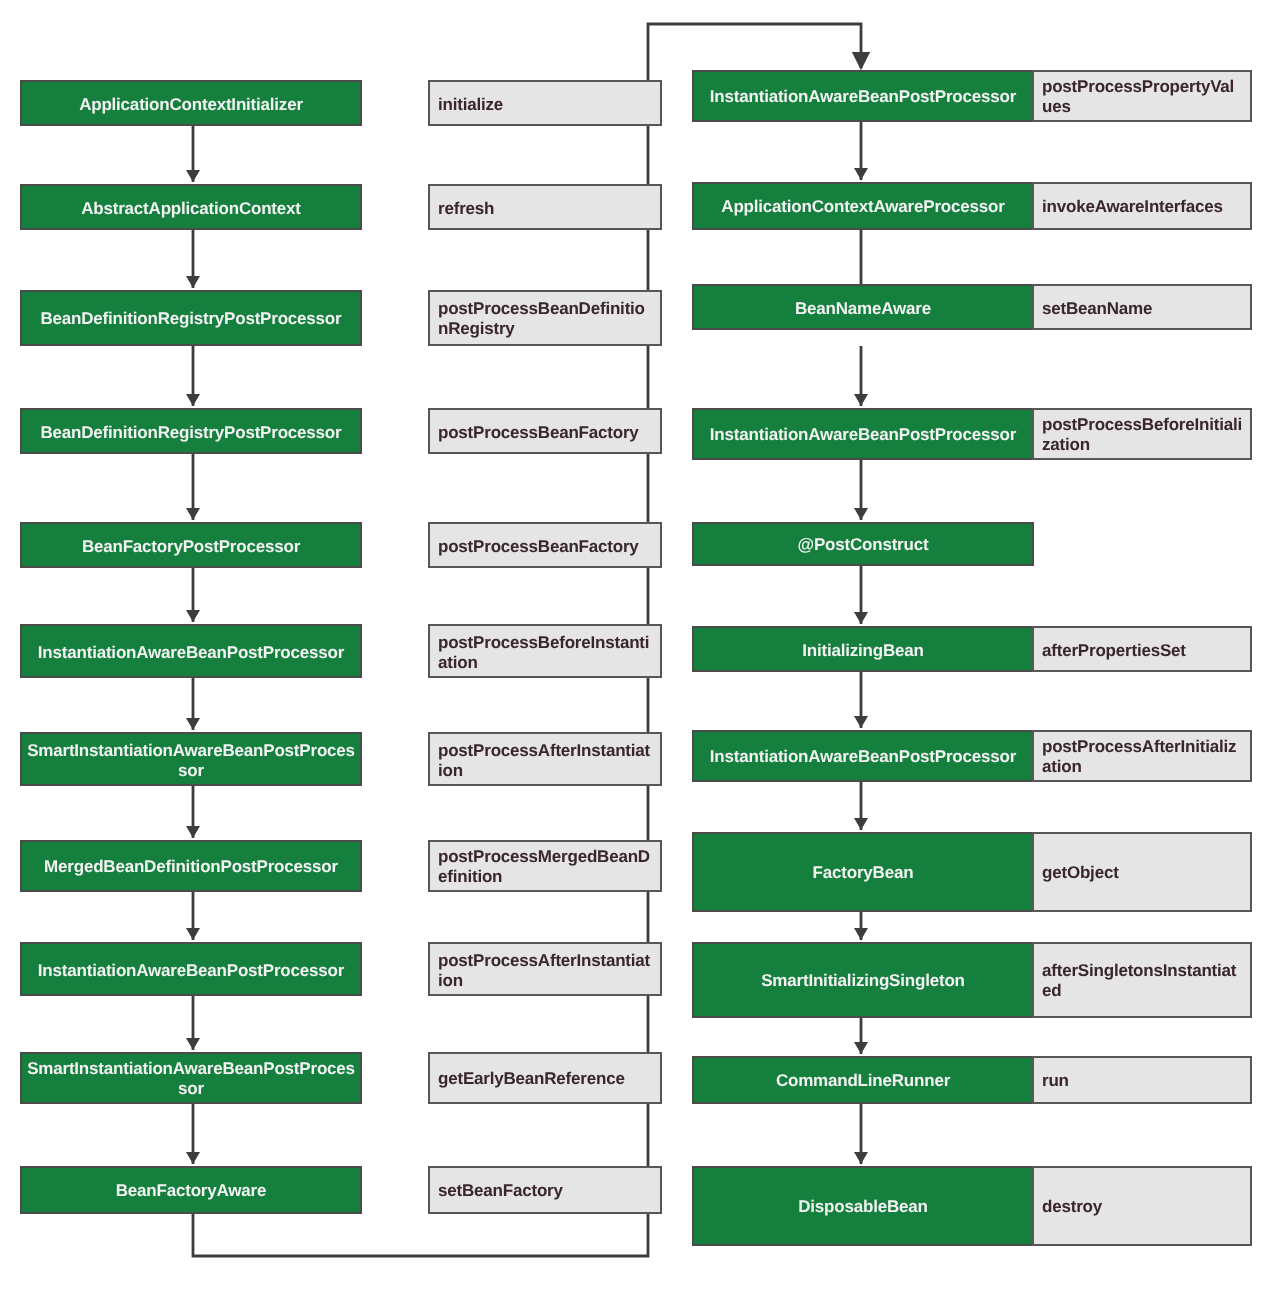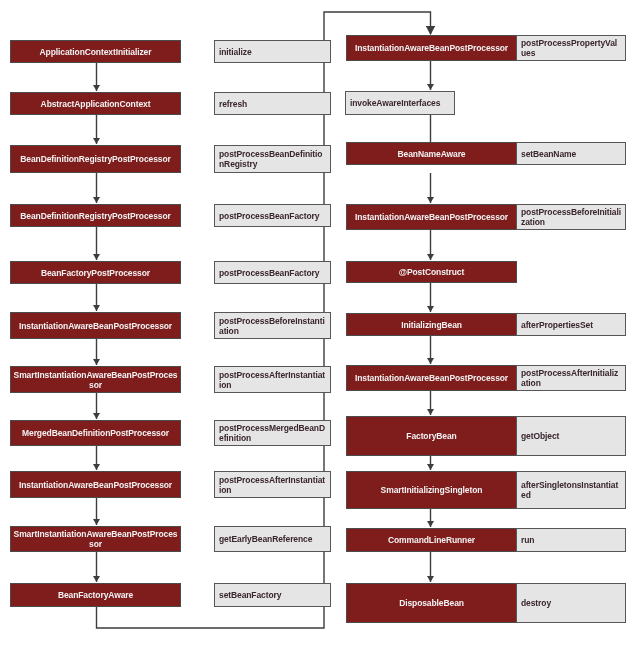--- a/index.html
+++ b/index.html
@@ -9,21 +9,21 @@
   }
   .connector-layer{position:absolute;left:0;top:0;width:640px;height:649px;z-index:0;}
   .node{
     position:absolute;display:flex;z-index:1;
     font-size:8.5px;font-weight:bold;line-height:10px;letter-spacing:-0.1px;
   }
   .node.left{left:10px;}
   .node.right{left:346px;}
   .class-box{
     width:171px;box-sizing:border-box;
-    background:#7f1d1d;border:1px solid #4b4b4b;color:#f2f2f2;
+    background:#15803d;border:1px solid #4b4b4b;color:#f2f2f2;
     display:flex;align-items:center;justify-content:center;
     text-align:center;word-break:break-all;padding:1px 2px;
   }
   .method-box{
     box-sizing:border-box;margin-left:-1px;
     background:#e5e5e5;border:1px solid #575757;color:#39262f;
     display:flex;align-items:center;justify-content:flex-start;
     text-align:left;word-break:break-all;padding:1px 4px;
   }
   .node.left  .method-box{width:117px;margin-left:33px;}
@@ -133,20 +133,21 @@
   <div class="node left" style="top:583px;height:24px">
     <div class="class-box">BeanFactoryAware</div>
     <div class="method-box">setBeanFactory</div>
   </div>
 
   <div class="node right" style="top:35px;height:26px">
     <div class="class-box">InstantiationAwareBeanPostProcessor</div>
     <div class="method-box">postProcessPropertyValues</div>
   </div>
   <div class="node right" style="top:91px;height:24px">
+    <div class="class-box">ApplicationContextAwareProcessor</div>
     <div class="method-box">invokeAwareInterfaces</div>
   </div>
   <div class="node right" style="top:142px;height:23px">
     <div class="class-box">BeanNameAware</div>
     <div class="method-box">setBeanName</div>
   </div>
   <div class="node right" style="top:204px;height:26px">
     <div class="class-box">InstantiationAwareBeanPostProcessor</div>
     <div class="method-box">postProcessBeforeInitialization</div>
   </div>

